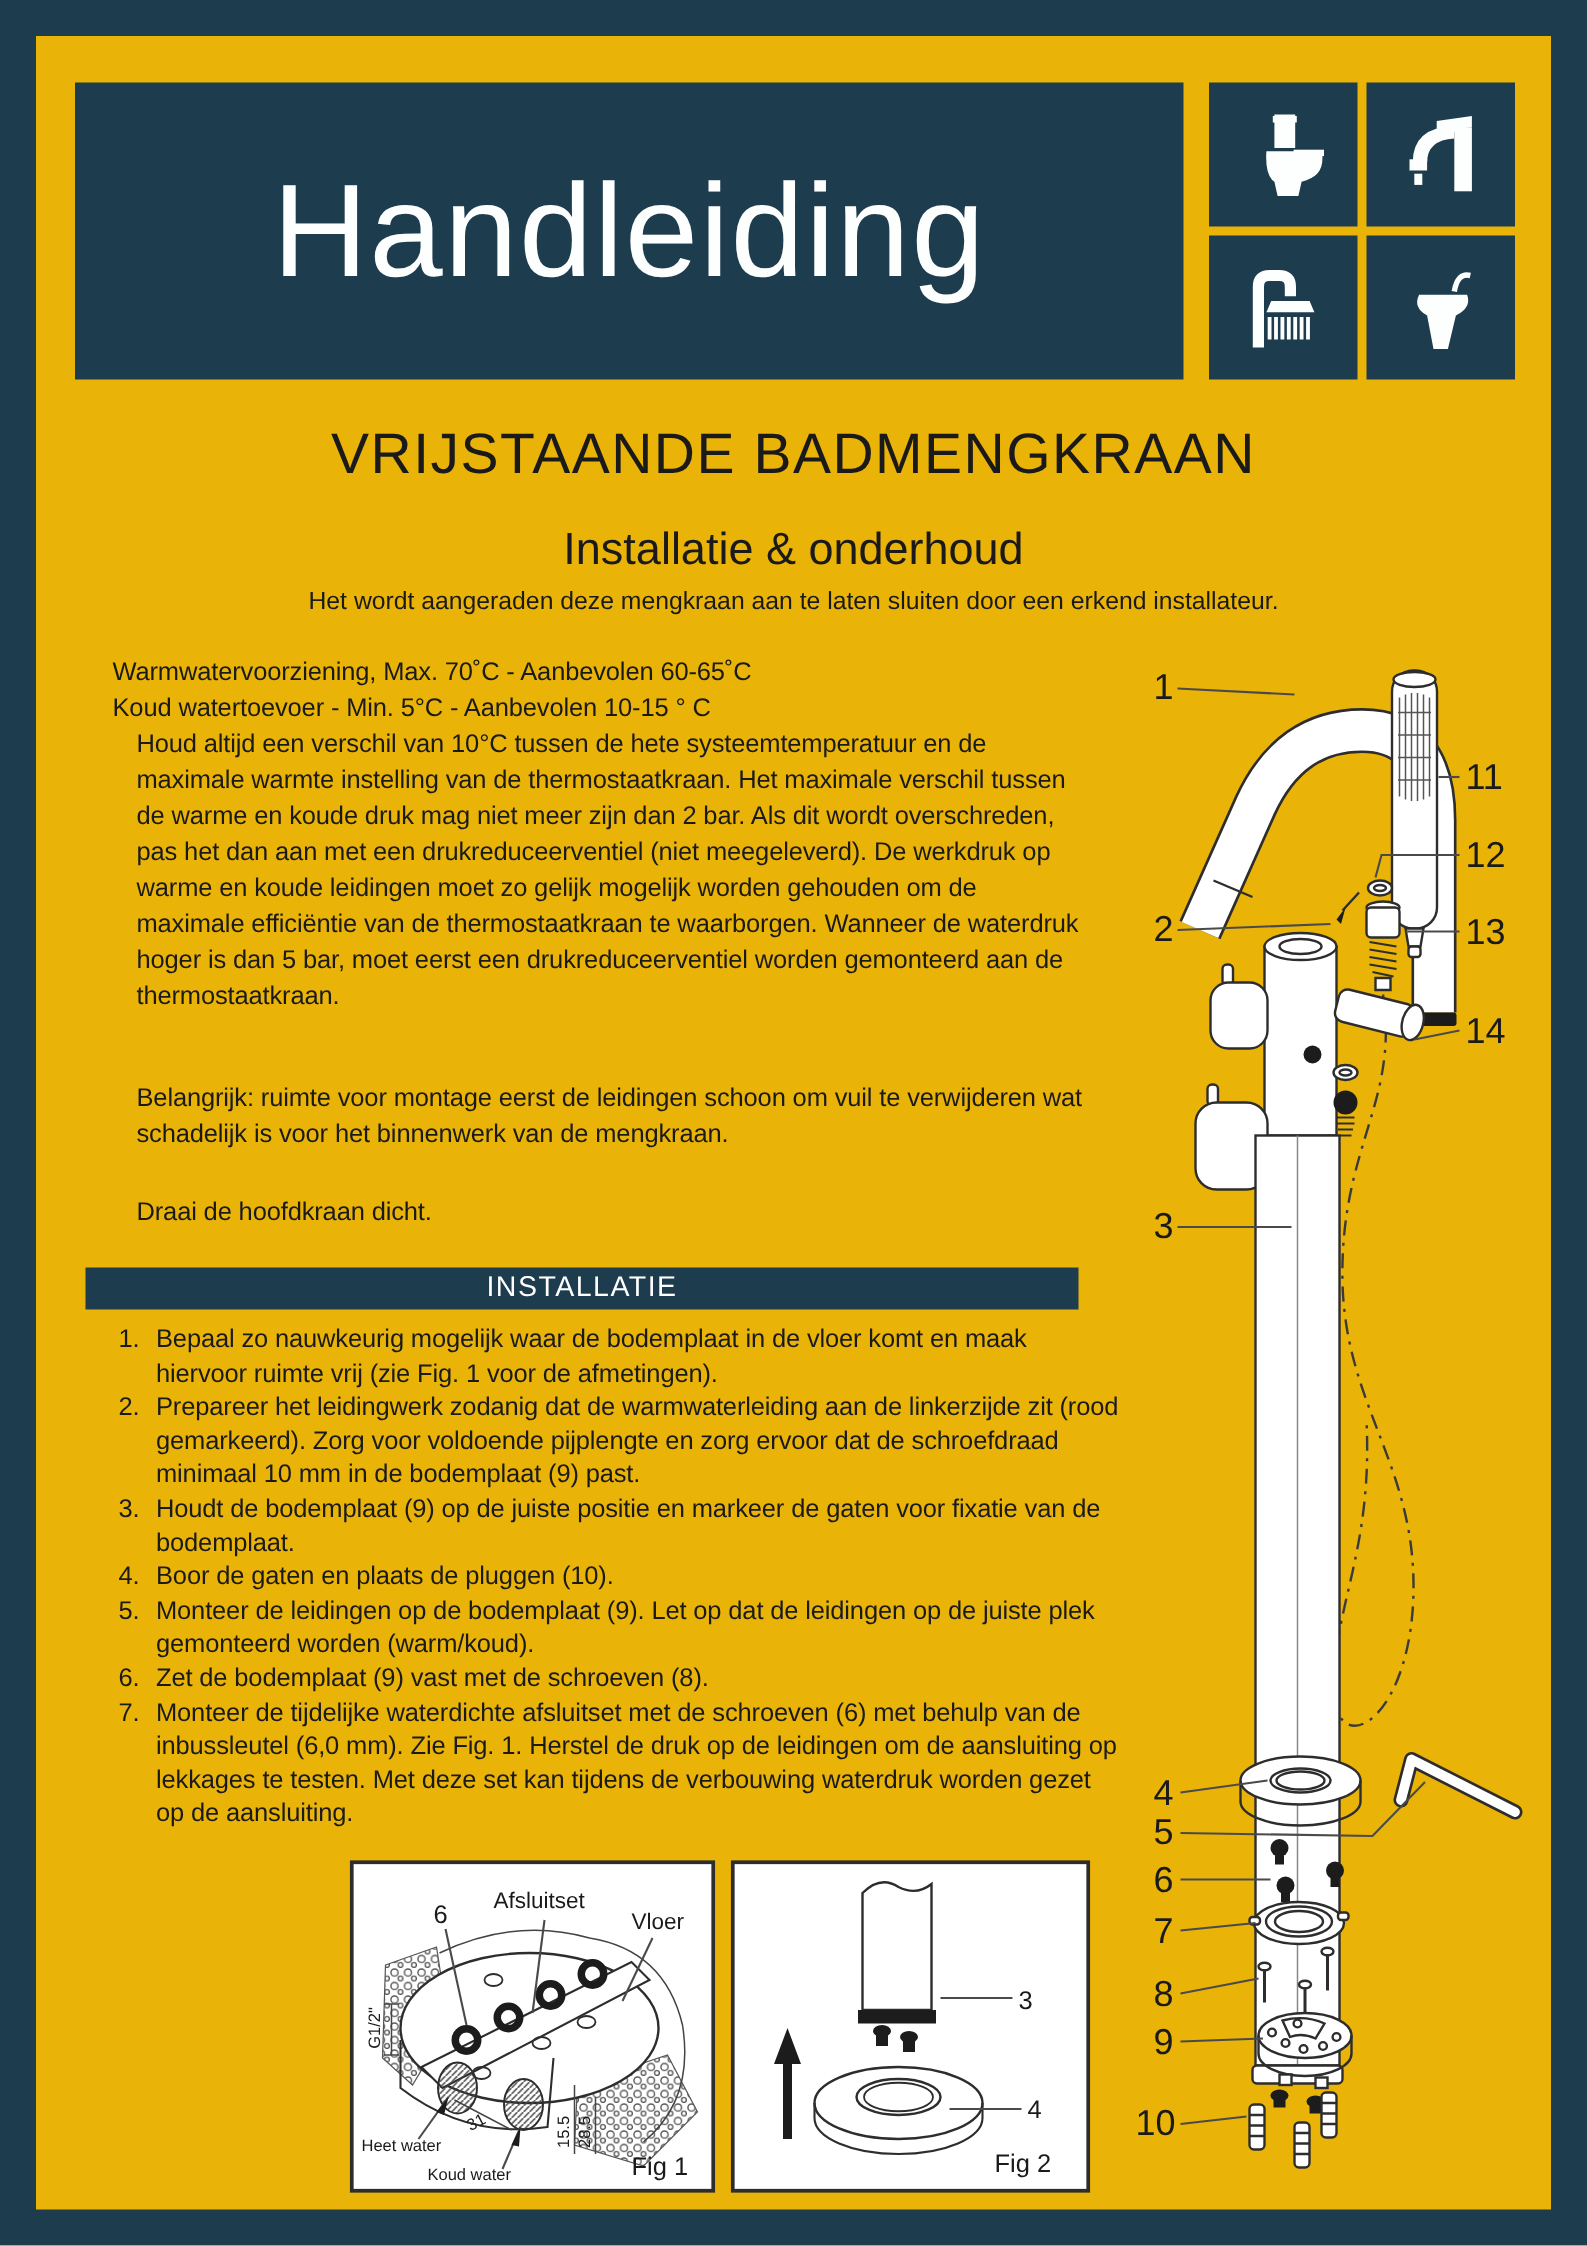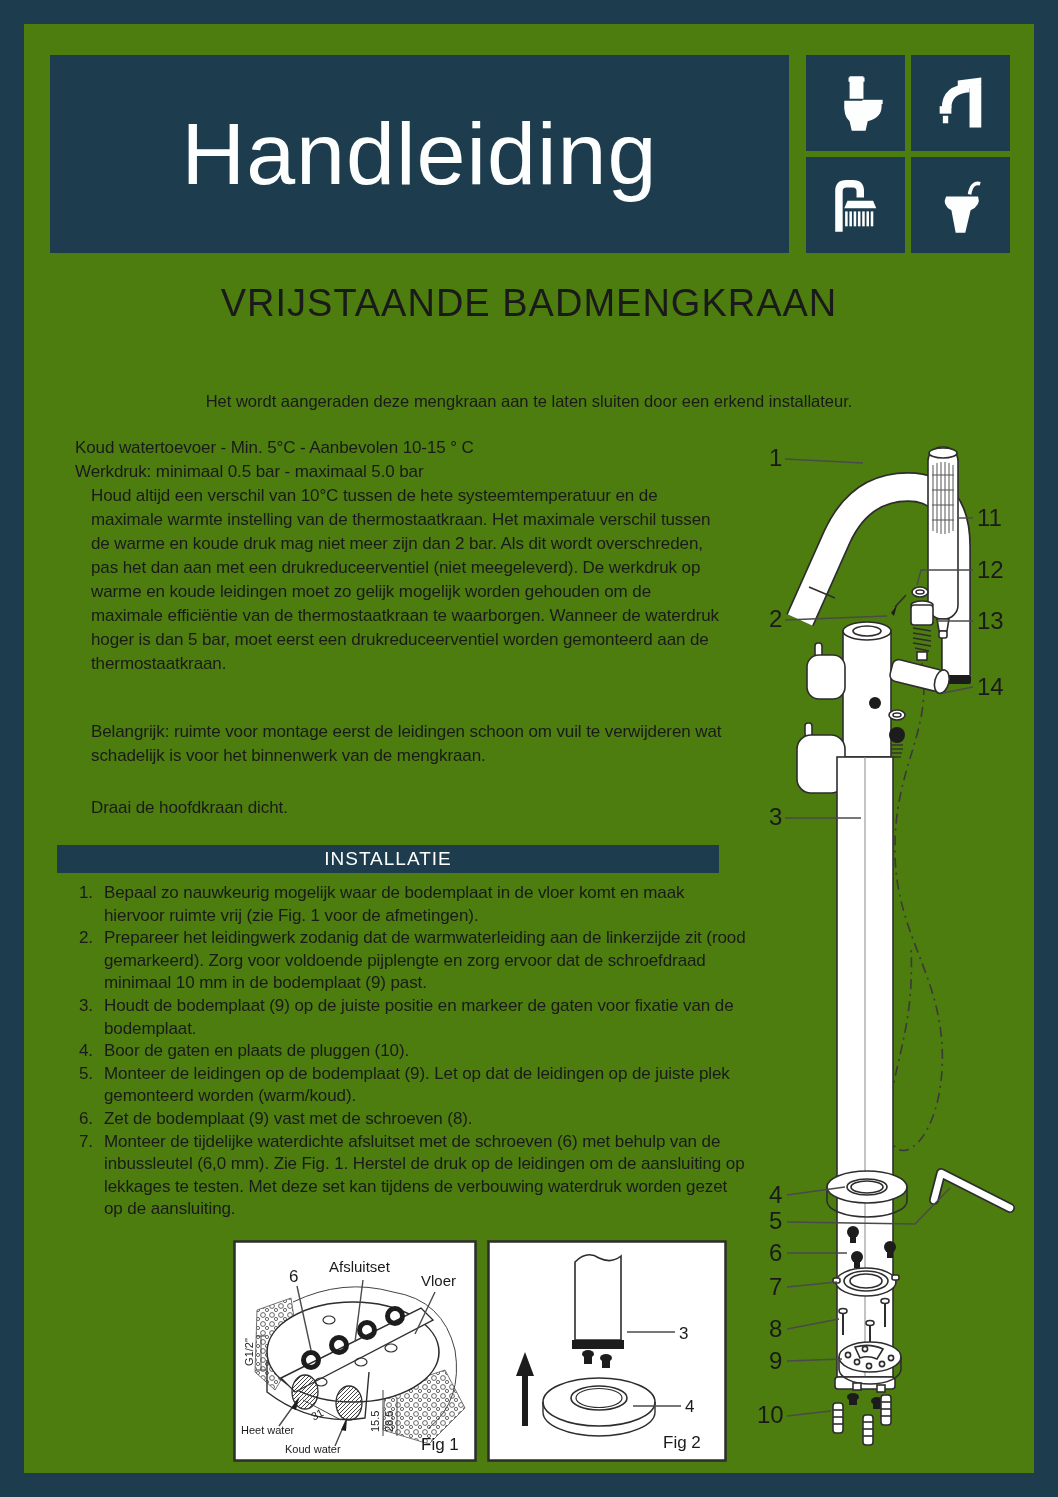--- a/index.html
+++ b/index.html
@@ -1,20 +1,20 @@
 <!DOCTYPE html>
 <html><head>
 <meta charset="utf-8">
 <style>
   html,body{margin:0;padding:0;background:#e8e8e8;}
   .page{
     position:relative;
     width:1058px;height:1497px;
     box-sizing:border-box;
-    background:#4d7c0f;
+    background:#eab308;
     border:24px solid #1d3c4e;
     font-family:"Liberation Sans", sans-serif;
     color:#1a1a1a;
     overflow:hidden;
   }
   .abs{position:absolute;}
   
   .masthead{
     left:26px;top:31px;width:739px;height:198px;
     background:#1d3c4e;display:flex;align-items:center;justify-content:center;
@@ -109,25 +109,26 @@
     </div>
     <div class="icon-tile">
       <svg viewBox="0 0 60 60">
         <path fill="none" stroke="#fdfefe" stroke-width="3.4" d="M38 20 q2 -12 10 -10"></path>
         <path fill="#fdfefe" d="M16 22 h30 q3 8 -7 13 l-5 21 h-9 l-4 -21 q-9 -5 -5 -13 z"></path>
       </svg>
     </div>
   </div>
 
   <div class="abs doc-title">VRIJSTAANDE BADMENGKRAAN</div>
+  <div class="abs doc-subtitle">Installatie &amp; onderhoud</div>
   <div class="abs doc-note">Het wordt aangeraden deze mengkraan aan te laten sluiten door een erkend installateur.</div>
 
   <div class="abs textcol">
+    <div class="spec">Warmwatervoorziening, Max. 70˚C - Aanbevolen 60-65˚C</div>
     <div class="spec">Koud watertoevoer - Min. 5°C - Aanbevolen 10-15 ° C</div>
-    <div class="spec">Werkdruk: minimaal 0.5 bar - maximaal 5.0 bar</div>
     <p class="p-pressure">Houd altijd een verschil van 10°C tussen de hete systeemtemperatuur en de maximale warmte instelling van de thermostaatkraan. Het maximale verschil tussen de warme en koude druk mag niet meer zijn dan 2 bar.  Als dit wordt overschreden, pas het dan aan met een drukreduceerventiel (niet meegeleverd). De werkdruk op warme en koude leidingen moet zo gelijk mogelijk worden gehouden om de maximale efficiëntie van de thermostaatkraan te waarborgen. Wanneer de waterdruk hoger is dan 5 bar, moet eerst een drukreduceerventiel worden gemonteerd aan de thermostaatkraan.</p>
     <p class="p-important">Belangrijk: ruimte voor montage eerst de leidingen schoon om vuil te verwijderen wat schadelijk is voor het binnenwerk van de mengkraan.</p>
     <p class="p-close">Draai de hoofdkraan dicht.</p>
   </div>
 
   <div class="abs install-bar">
     <span>INSTALLATIE</span>
   </div>
 
   <div class="abs steps">

